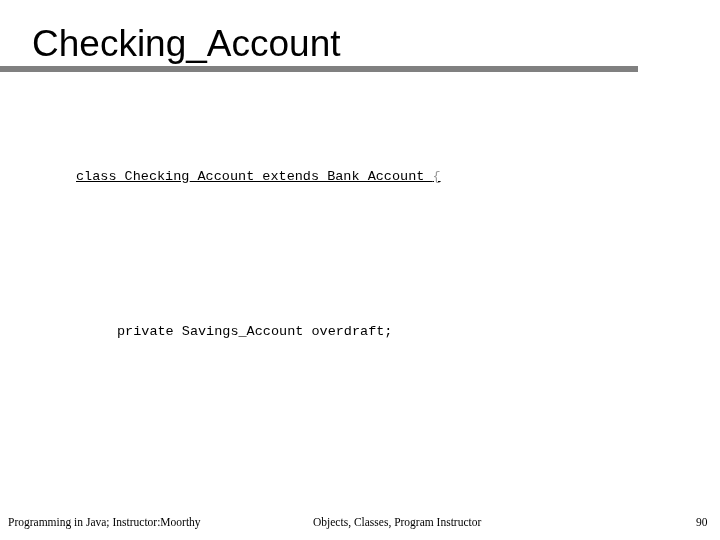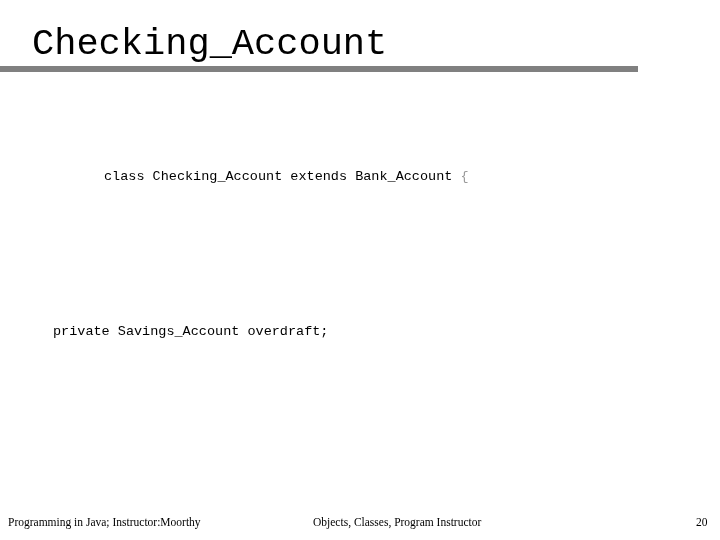--- a/index.html
+++ b/index.html
@@ -23,21 +23,21 @@
     inset: 0;
     width: 720px;
     height: 540px;
   }
 
   
   .slide-title {
     position: absolute;
     left: 32px;
     top: 22px;
-    font-family: Liberation Mono, monospace;
+    font-family: Liberation Sans, sans-serif;
     font-size: 37px;
     line-height: 44px;
     font-weight: normal;
     letter-spacing: 0px;
     white-space: nowrap;
     color: #000000;
     margin: 0;
   }
 
   
@@ -68,22 +68,22 @@
     line-height: 19.5px;
   }
   .code-line.blank {
     height: 19px;
   }
   .brace-faint {
     color: #9a9a9a;
   }
 
   
-  .i-108 { padding-left: 104px; }
-  .i-127 { padding-left: 53px; }
+  .i-108 { padding-left: 76px; text-decoration: underline; }
+  .i-127 { padding-left: 117px; }
 
   
   .footer {
     position: absolute;
     left: 0;
     top: 512px;
     width: 720px;
     height: 22px;
     font-family: "Liberation Serif", "DejaVu Serif", serif;
     font-size: 11.5px;
@@ -142,16 +142,16 @@
 
     
 
     
 
   </div>
 
   <div class="footer">
     <div class="footer-left">Programming in Java; Instructor:Moorthy</div>
     <div class="footer-center">Objects, Classes, Program Instructor</div>
-    <div class="footer-page">20</div>
+    <div class="footer-page">90</div>
   </div>
 
 </div>
 
 </body></html>

